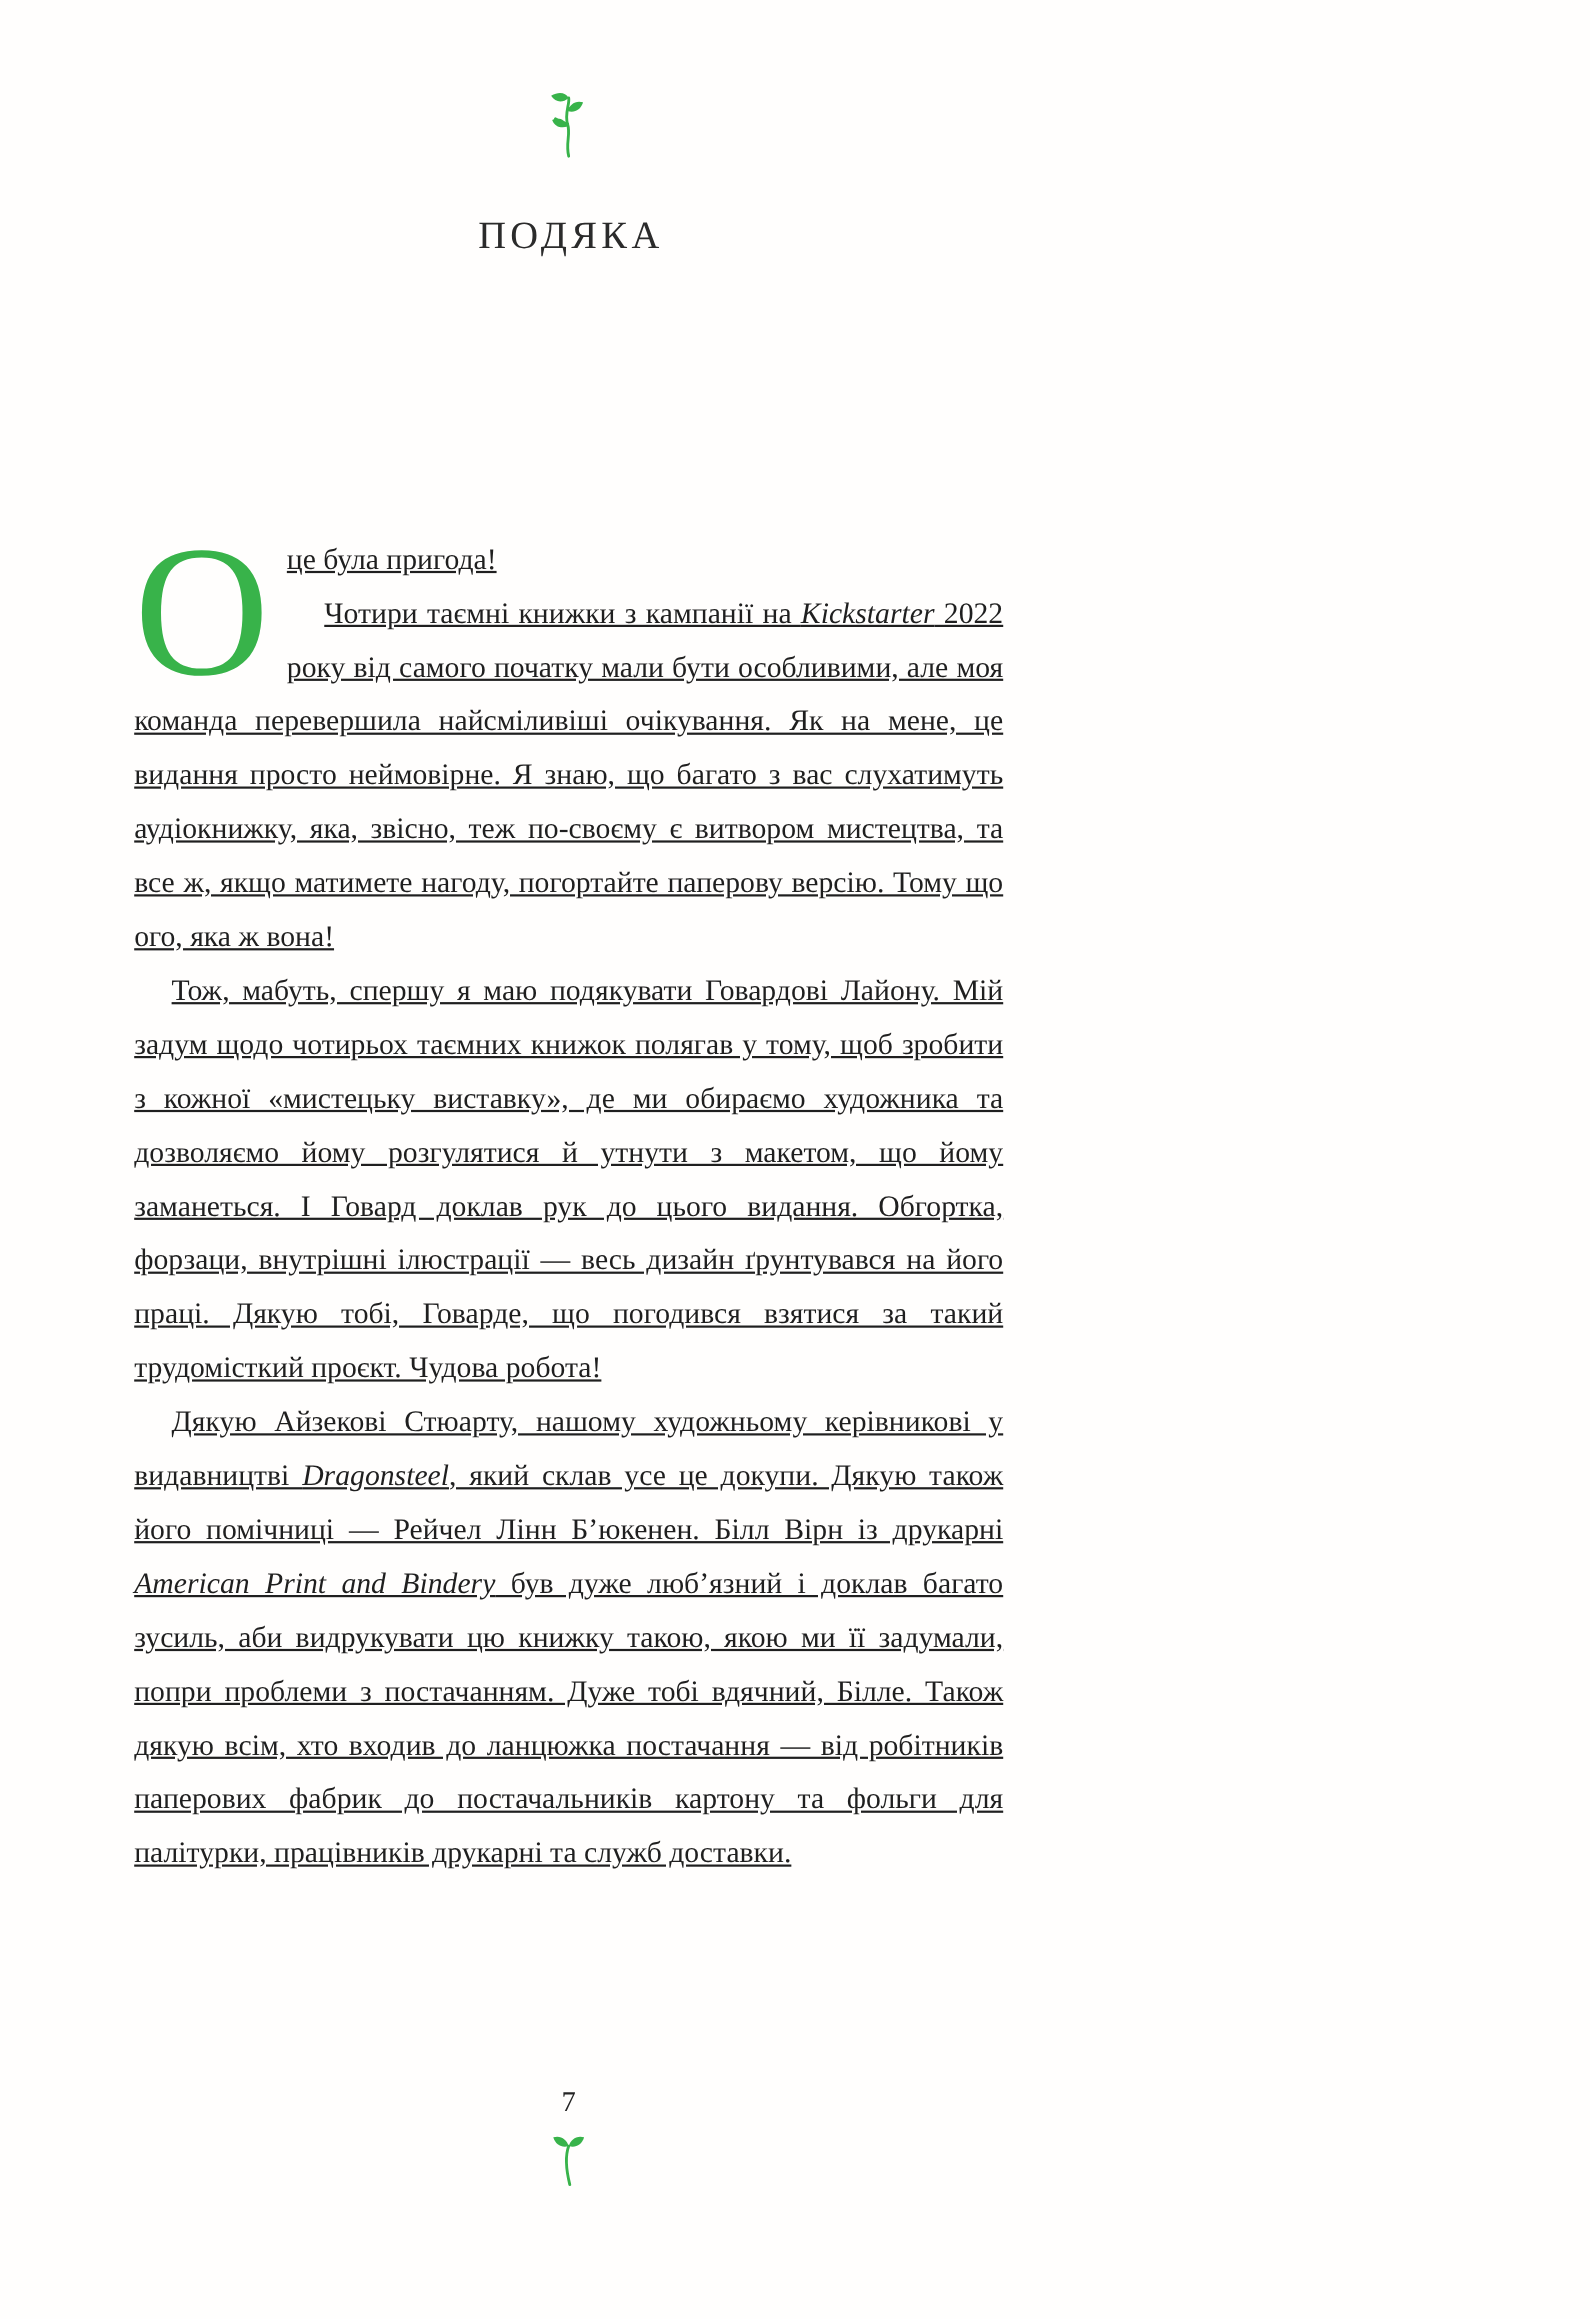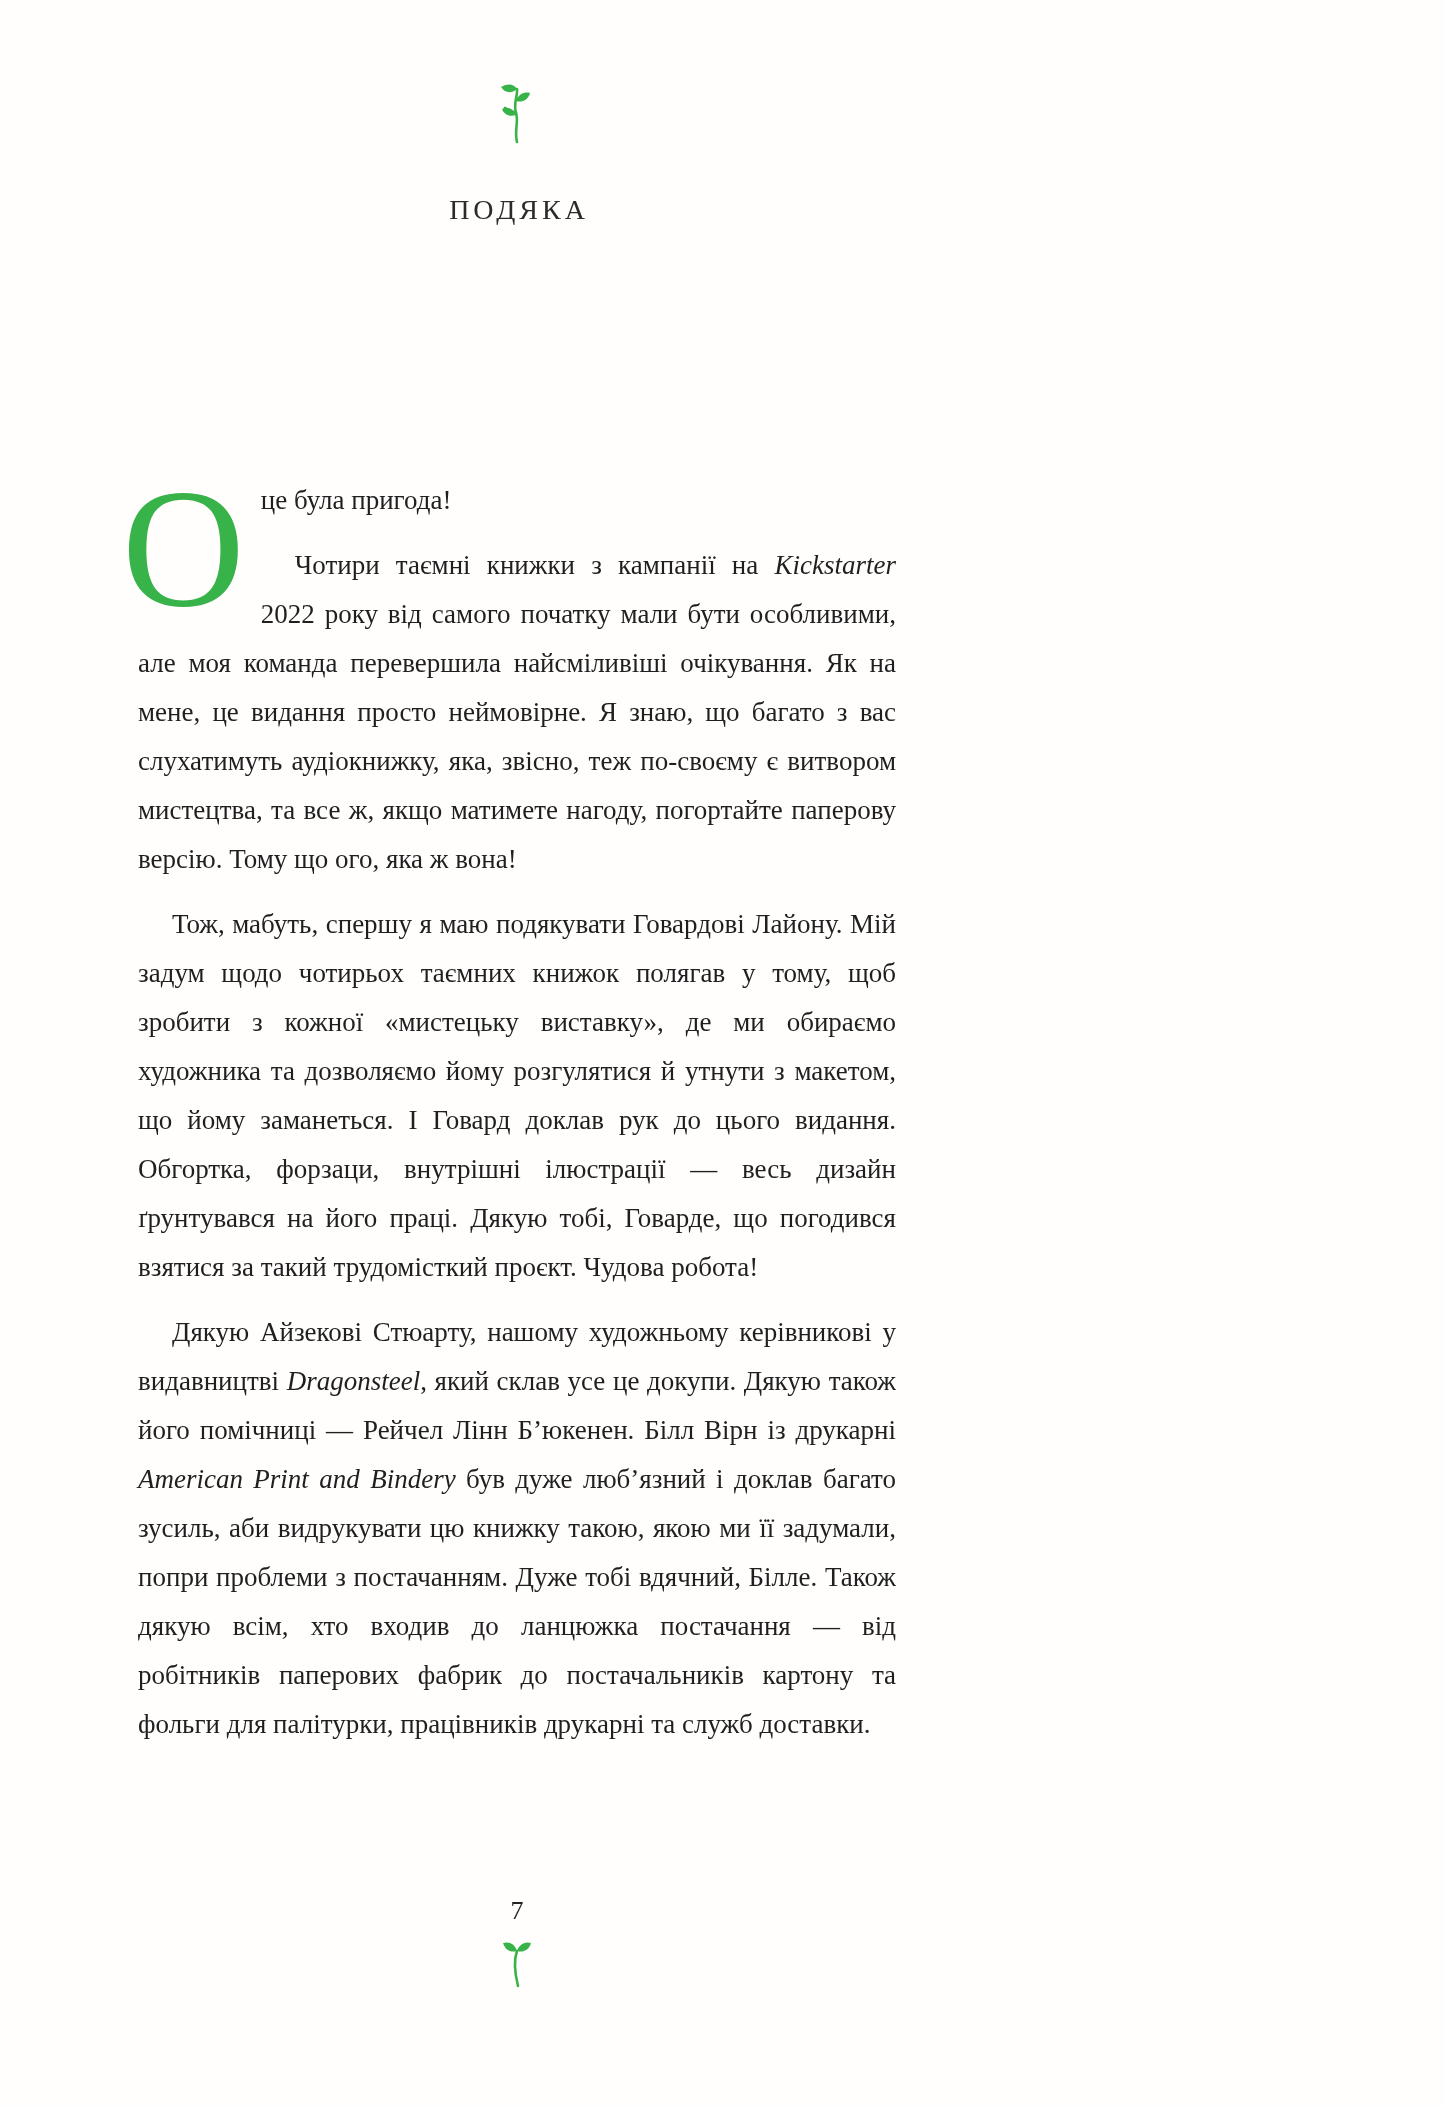--- a/index.html
+++ b/index.html
@@ -26,21 +26,21 @@
 
   .ornament-top {
     text-align: center;
     padding-top: 84px;
     color: var(--accent, #38b34a);
   }
 
   .title {
     margin-top: 50px;
     text-align: center;
-    font-size: 28px;
+    font-size: 35px;
     font-weight: 400;
     letter-spacing: 4px;
     text-indent: 4px; 
     color: #2b2b2b;
   }
 
   .body-text {
     margin-top: 250px;
     font-size: 27px;
     line-height: 49px;
@@ -49,21 +49,21 @@
   }
 
   .dropcap {
     float: left;
     font-size: 170px;
     line-height: 140px;
     margin: 2px 16px 0 0;
     color: var(--accent, #38b34a);
   }
 
-  .body-text p { margin: 16px; }
+  .body-text p { margin: 0; text-decoration: underline; }
 
   .body-text p.indent { text-indent: 34px; }
 
   .body-text em { font-style: italic; }
 
   .page-footer {
     position: absolute;
     left: 122px;
     top: 1896px;
     width: 790px;

